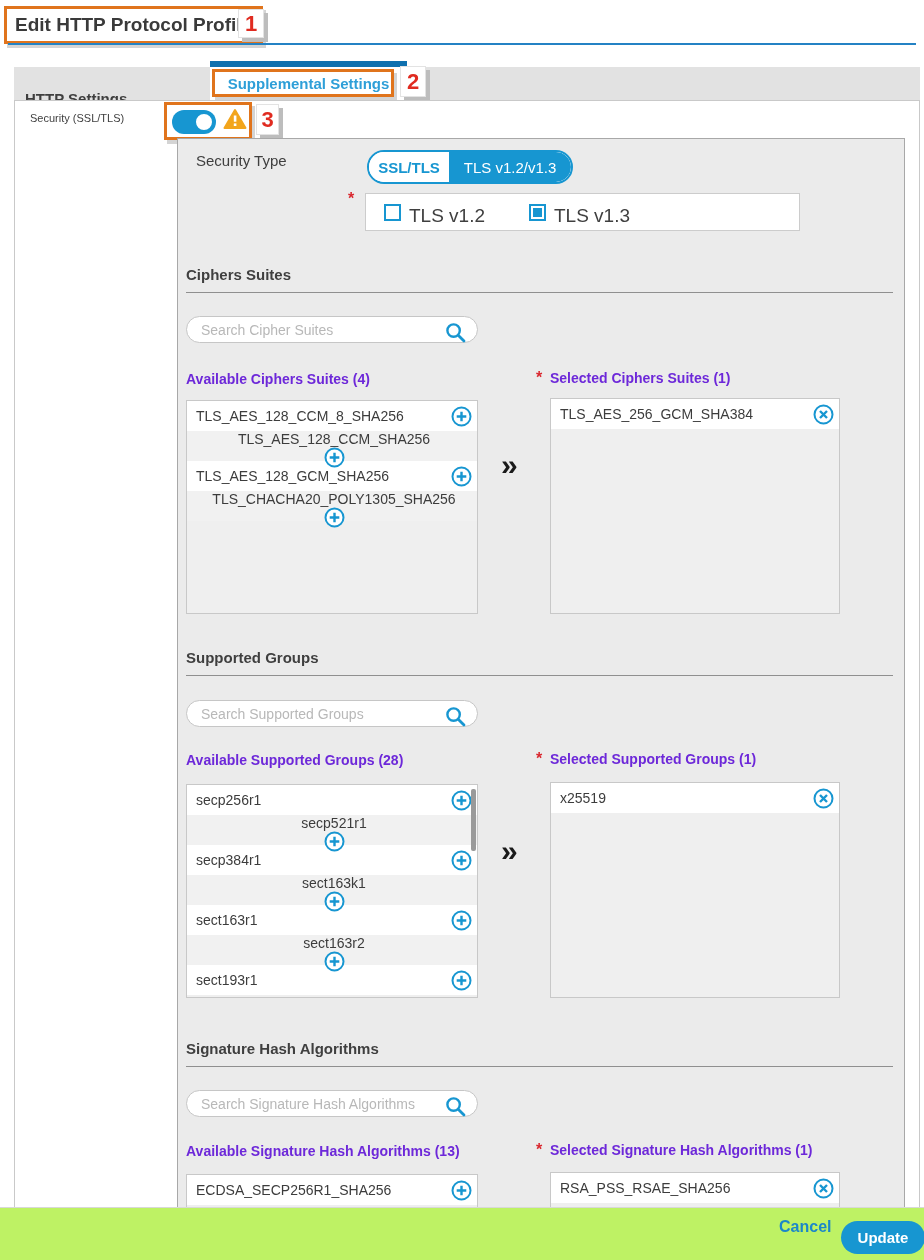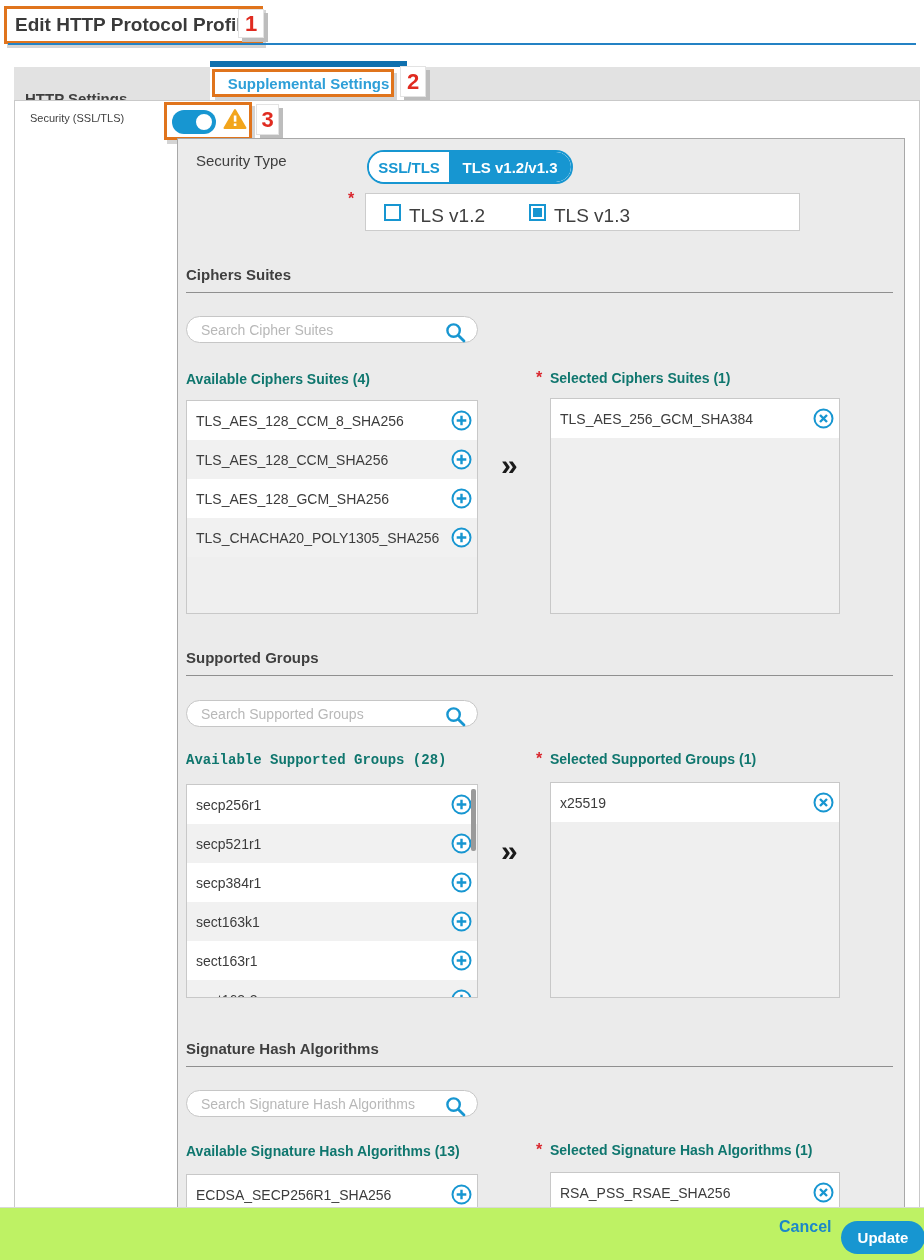--- a/index.html
+++ b/index.html
@@ -64,60 +64,60 @@
   .seg{
     display:flex;height:34px;border:2px solid #1796D1;border-radius:18px;
     overflow:hidden;background:#fff;box-sizing:border-box;
   }
   .seg .s1{
     width:80px;display:flex;align-items:center;justify-content:center;
     color:#1796D1;font-size:15px;font-weight:bold;background:#fff;
   }
   .seg .s2{
     flex:1;display:flex;align-items:center;justify-content:center;
-    color:#fff;font-size:15px;font-weight:bold;background:#1796D1;
+    color:#fff;font-size:15px;font-weight:normal;background:#1796D1;
     border-radius:0 16px 16px 0;
   }
 
   
   .cb-group{background:#fff;border:1px solid #CCCCCC;box-sizing:border-box;}
   .checkbox{
     width:17px;height:17px;border:2px solid #1796D1;background:#fff;
     box-sizing:border-box;display:inline-block;
   }
   .checkbox.checked::after{
     content:"";display:block;width:9px;height:9px;margin:2px;background:#1796D1;
   }
   .cb-label{font-size:19px;color:#3F3F3F;}
 
   .req-star{color:#D9272E;font-size:16px;font-weight:bold;}
 
   
   .sec-title{font-size:15px;font-weight:bold;color:#3F3F3F;white-space:nowrap;}
   .sec-rule{border-top:1px solid #8F8F8F;height:0;}
-  .col-label{font-size:14px;font-weight:bold;color:#0f766e;white-space:nowrap;}
+  .col-label{font-size:14px;font-weight:bold;color:#6d28d9;white-space:nowrap;}
 
   
   .search-wrap{height:33px;}
   .search-input{
     width:100%;height:27px;border:1px solid #C6C6C6;border-radius:17px;
     padding:0 42px 0 14px;font-size:14px;color:#3F3F3F;background:#fff;
     box-sizing:border-box;outline:none;
     font-family:"Liberation Sans", sans-serif;
   }
   .search-input::placeholder{color:#B8B8B8;}
   .search-icon{position:absolute;right:12px;top:6px;width:21px;height:21px;}
 
   
   .listbox{background:#EFEFEF;border:1px solid #C8C8C8;box-sizing:border-box;overflow:hidden;}
   .li-row{
-    height:39px;display:flex;align-items:center;justify-content:space-between;
+    height:30px;display:flex;align-items:center;justify-content:space-between;
     padding:0 5px 0 9px;box-sizing:border-box;background:#fff;
   }
-  .li-row.alt{background:#F1F1F1;}
+  .li-row.alt{background:#F1F1F1;flex-direction:column;}
   .li-text{font-size:14px;color:#3C3C3C;white-space:nowrap;}
   .row-icon{width:21px;height:21px;flex:0 0 21px;}
   .chev{font-size:30px;font-weight:bold;color:#1A1A1A;line-height:28px;}
   .vscroll{position:absolute;right:1px;top:4px;width:5px;height:62px;background:#9A9A9A;border-radius:2px;}
 
   
   .footer{background:#bef264;border-top:1px solid #D8D8D8;box-sizing:border-box;}
   .cancel-link{font-size:16px;font-weight:bold;color:#1B87C9;cursor:pointer;}
   .update-btn{
     width:84px;height:33px;border-radius:17px;background:#1796D1;border:none;
@@ -231,21 +231,21 @@
 <div class="abs sec-rule" style="left:186px;top:675px;width:707px;"></div>
 
 <div class="abs search-wrap" style="left:186px;top:700px;width:292px;">
   <input class="search-input" type="text" placeholder="Search Supported Groups" style="">
   <svg class="search-icon" viewBox="0 0 21 21">
     <circle cx="8.6" cy="8.6" r="6.2" fill="none" stroke="#1796D1" stroke-width="2.4"></circle>
     <line x1="13.2" y1="13.2" x2="19" y2="19" stroke="#1796D1" stroke-width="2.8" stroke-linecap="round"></line>
   </svg>
 </div>
 
-<div class="abs col-label" style="left:186px;top:752px;font-family:Liberation Mono, monospace;">Available Supported Groups (28)</div>
+<div class="abs col-label" style="left:186px;top:752px;">Available Supported Groups (28)</div>
 <div class="abs req-star" style="left:536px;top:750px;">*</div>
 <div class="abs col-label" style="left:550px;top:751px;">Selected Supported Groups (1)</div>
 
 <div class="abs listbox" style="left:186px;top:784px;width:292px;height:214px;">
   <div class="li-row">
     <span class="li-text">secp256r1</span>
     <svg class="row-icon" viewBox="0 0 21 21">
       <circle cx="10.5" cy="10.5" r="9" fill="#fff" stroke="#1796D1" stroke-width="2"></circle>
       <path d="M10.5 5.7 V15.3 M5.7 10.5 H15.3" stroke="#1796D1" stroke-width="2.4"></path>
     </svg>

